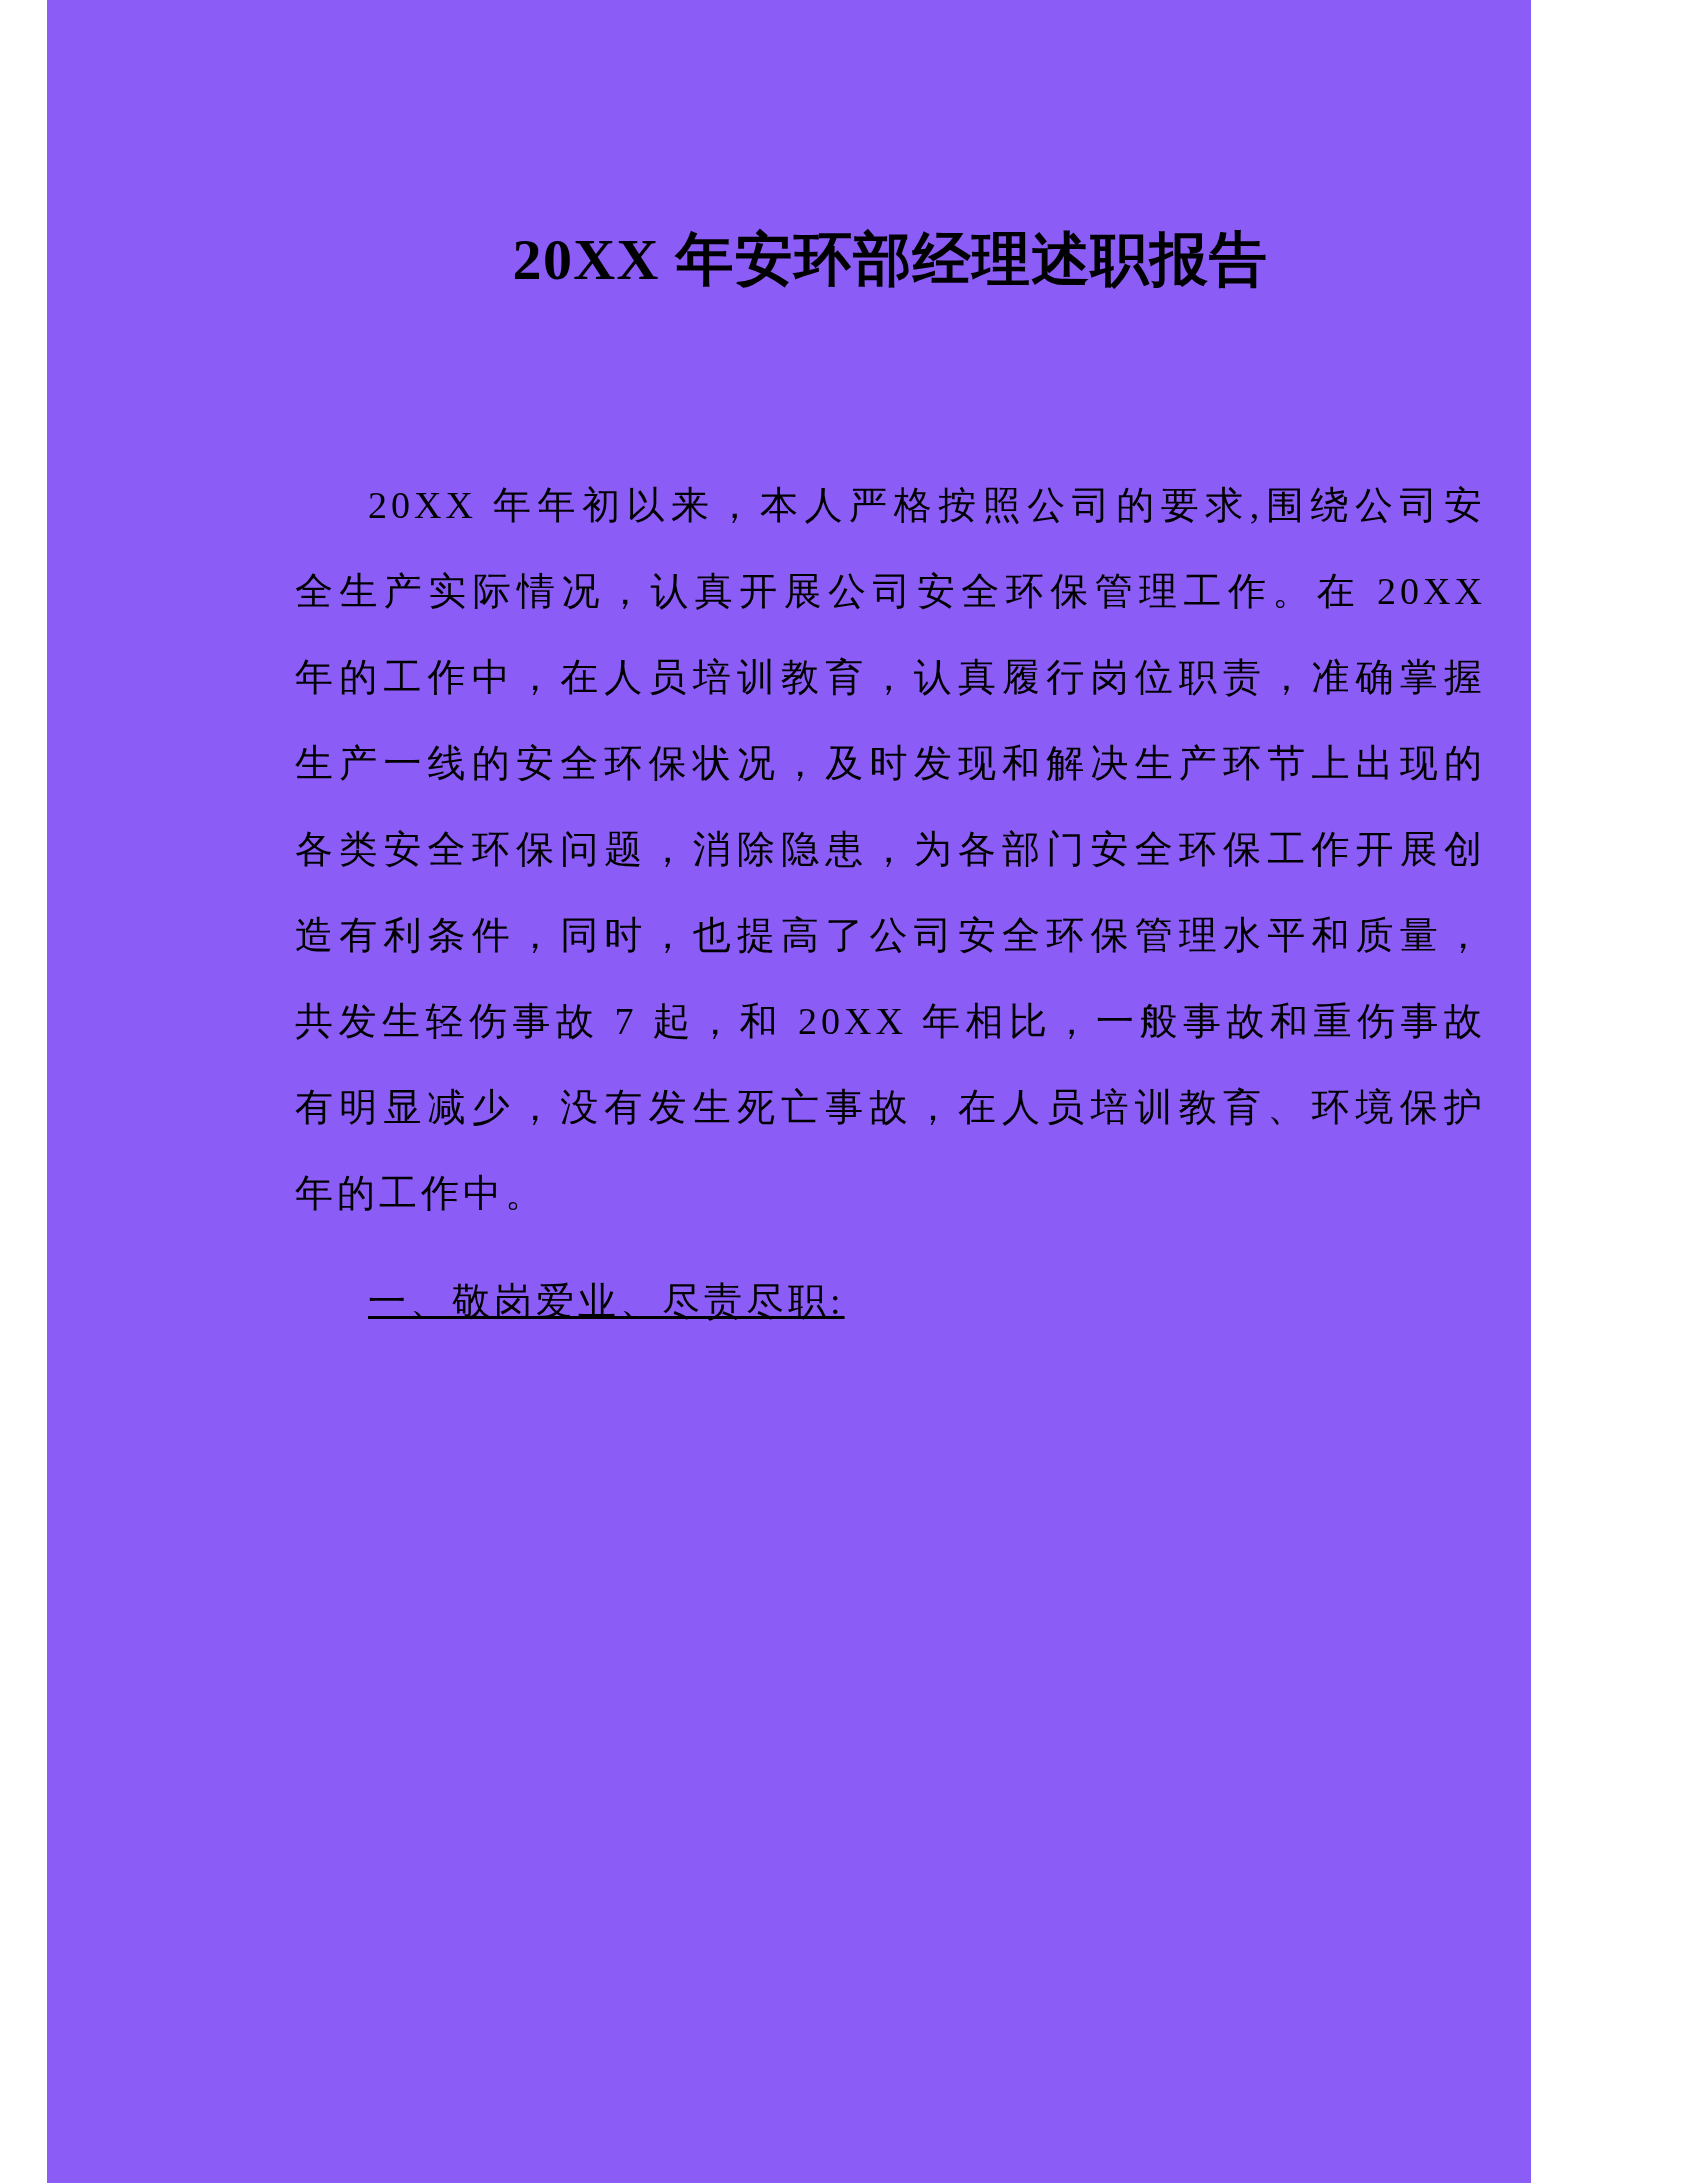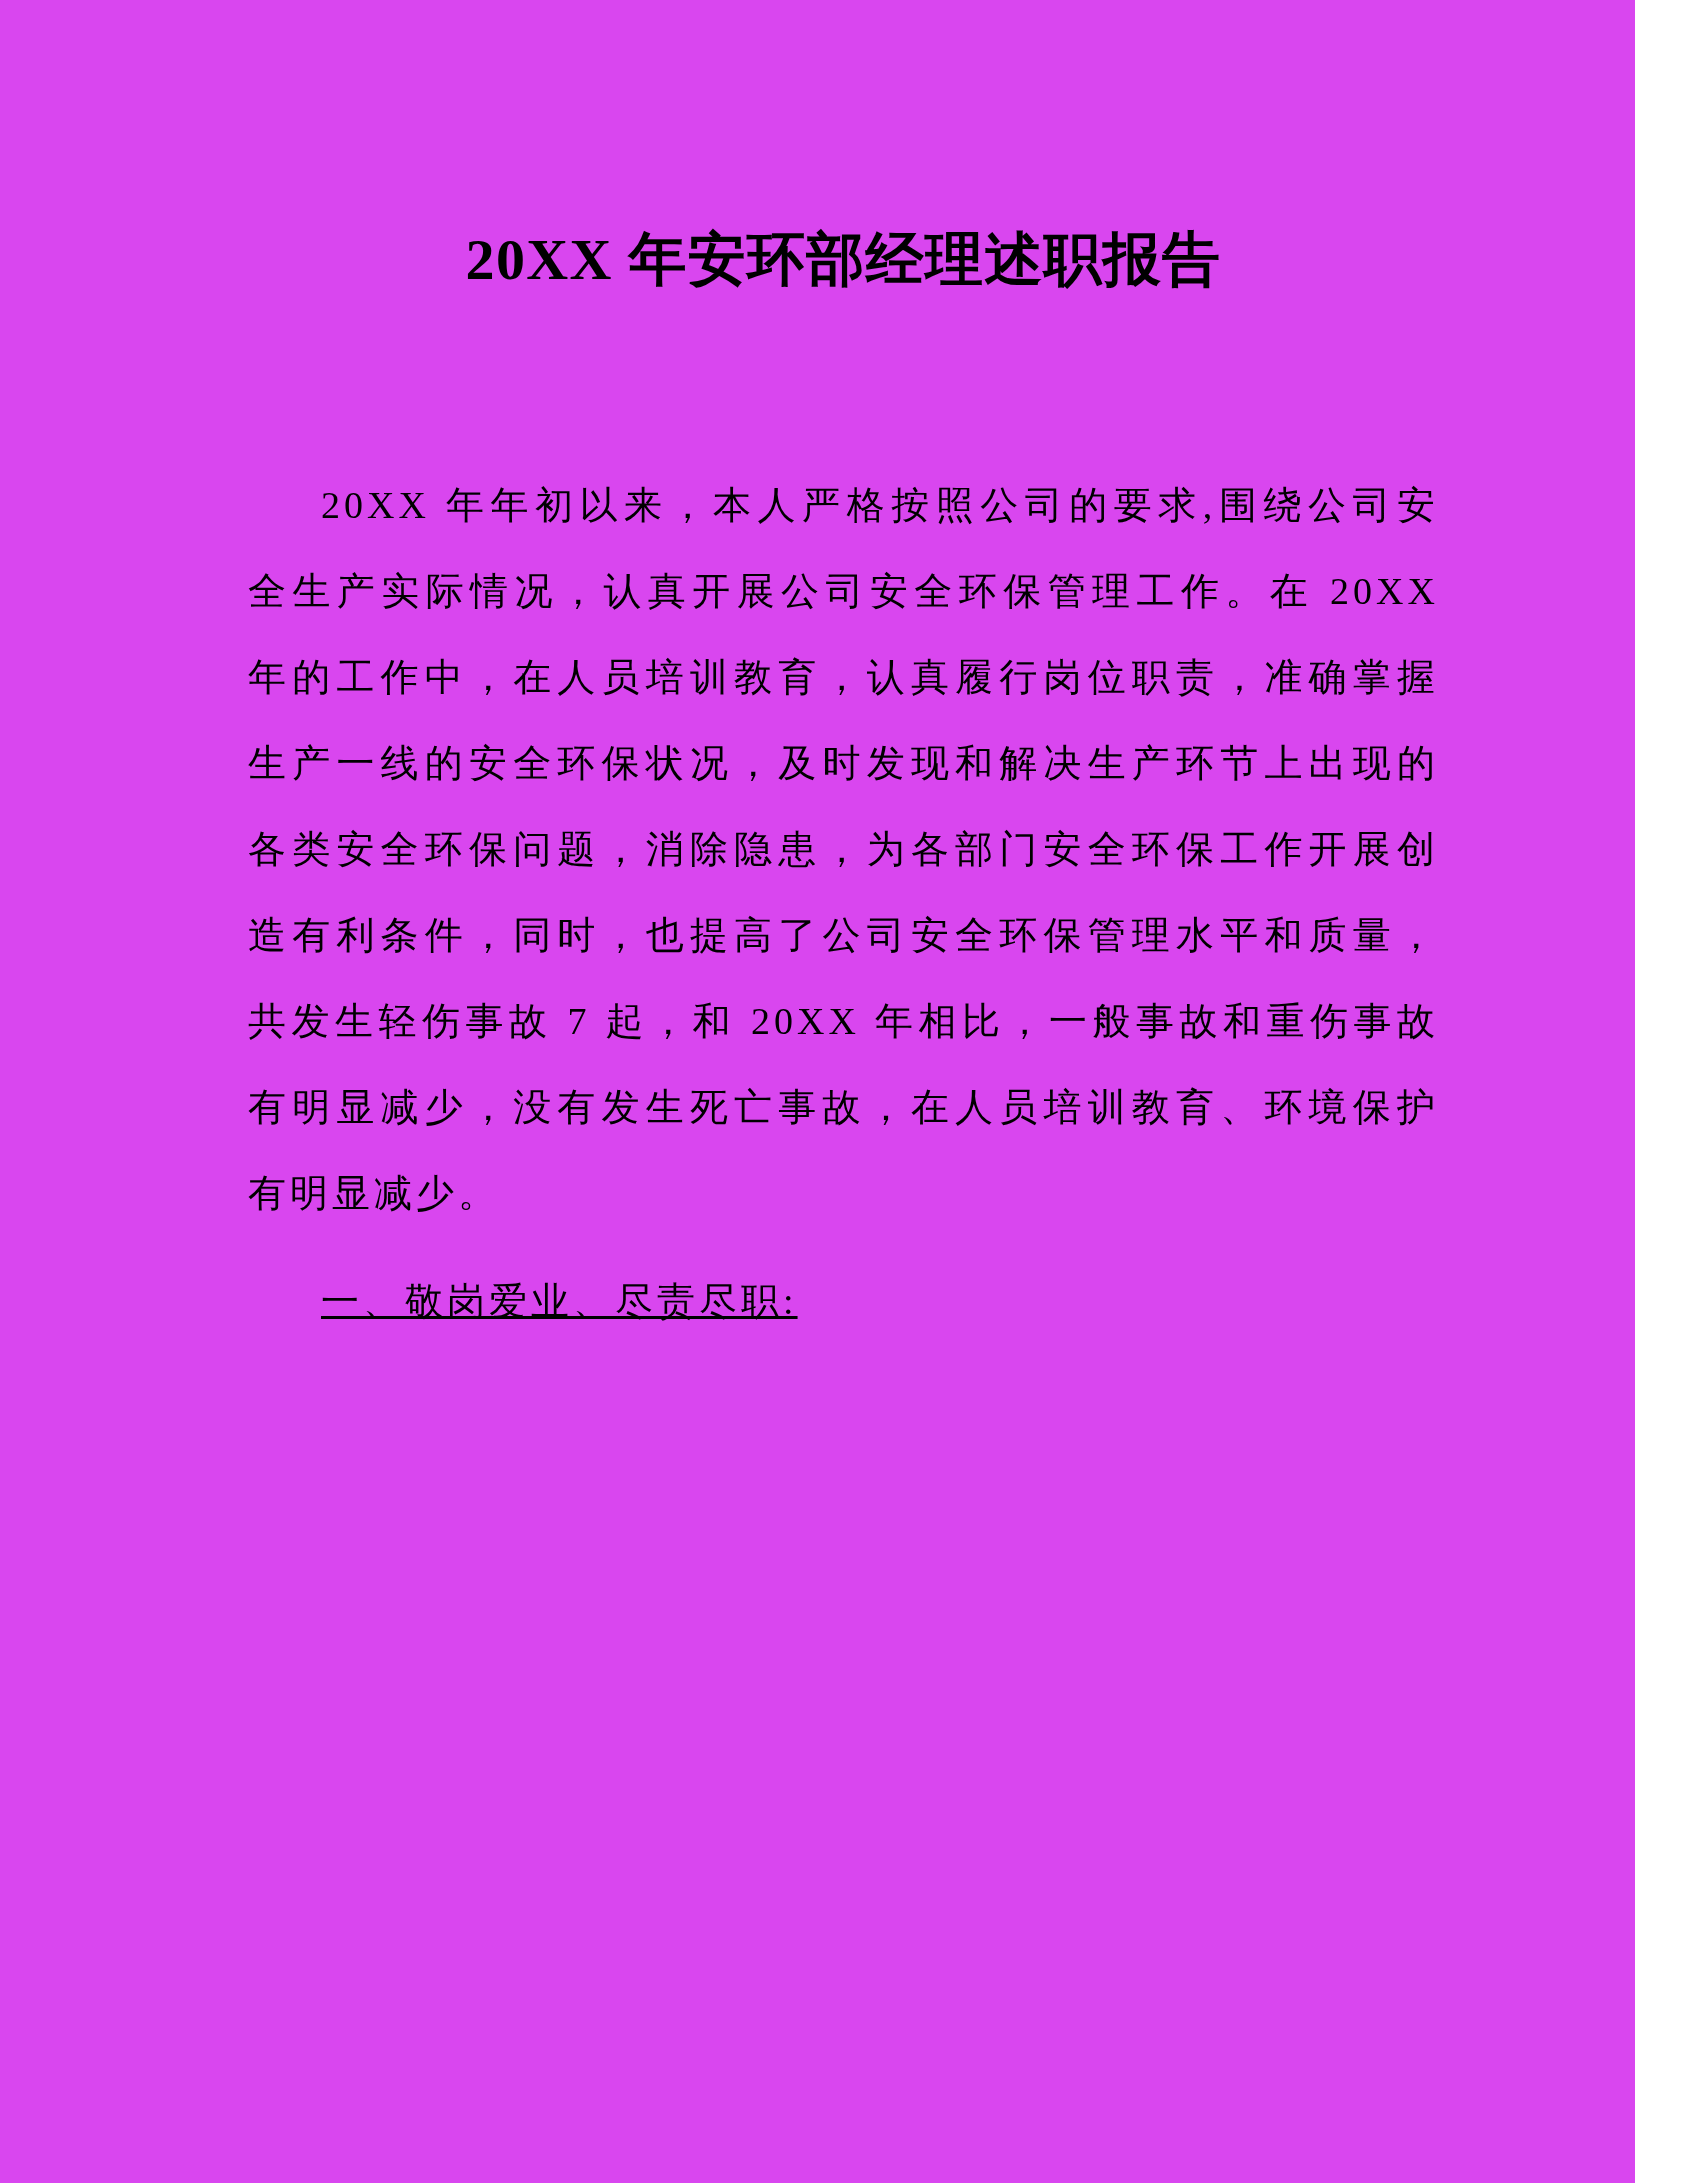--- a/index.html
+++ b/index.html
@@ -1,23 +1,24 @@
 <!DOCTYPE html>
 <html style="font-size:10.6px"><head>
 <meta charset="utf-8">
 <style>
   html, body { margin: 0; padding: 0; }
   .page {
     position: relative;
-    width: 1635px;
+    width: 1484px;
     height: 2183px;
-    background: #d946ef;
+    background: #8b5cf6;
     color: #000000;
     font-family: "Liberation Serif", "DejaVu Serif", serif;
     overflow: hidden;
+    margin-left: 47px;
   }
   .content {
     position: absolute;
     left: 248px;
     top: 0;
     width: 1191px;
   }
   .title {
     margin: 220px 0 0 0;
     font-size: 58px;
@@ -55,21 +56,21 @@
 
     <div class="paragraph para-first">
       <div class="line indent">20XX 年年初以来，本人严格按照公司的要求,围绕公司安</div>
       <div class="line">全生产实际情况，认真开展公司安全环保管理工作。在 20XX</div>
       <div class="line">年的工作中，在人员培训教育，认真履行岗位职责，准确掌握</div>
       <div class="line">生产一线的安全环保状况，及时发现和解决生产环节上出现的</div>
       <div class="line">各类安全环保问题，消除隐患，为各部门安全环保工作开展创</div>
       <div class="line">造有利条件，同时，也提高了公司安全环保管理水平和质量，</div>
       <div class="line">共发生轻伤事故 7 起，和 20XX 年相比，一般事故和重伤事故</div>
       <div class="line">有明显减少，没有发生死亡事故，在人员培训教育、环境保护</div>
-      <div class="line flush">有明显减少。</div>
+      <div class="line flush">年的工作中。</div>
     </div>
 
     <div class="line flush indent heading">一、敬岗爱业、尽责尽职:</div>
 
 
   </div>
 </div>
 
 
 </body></html>

